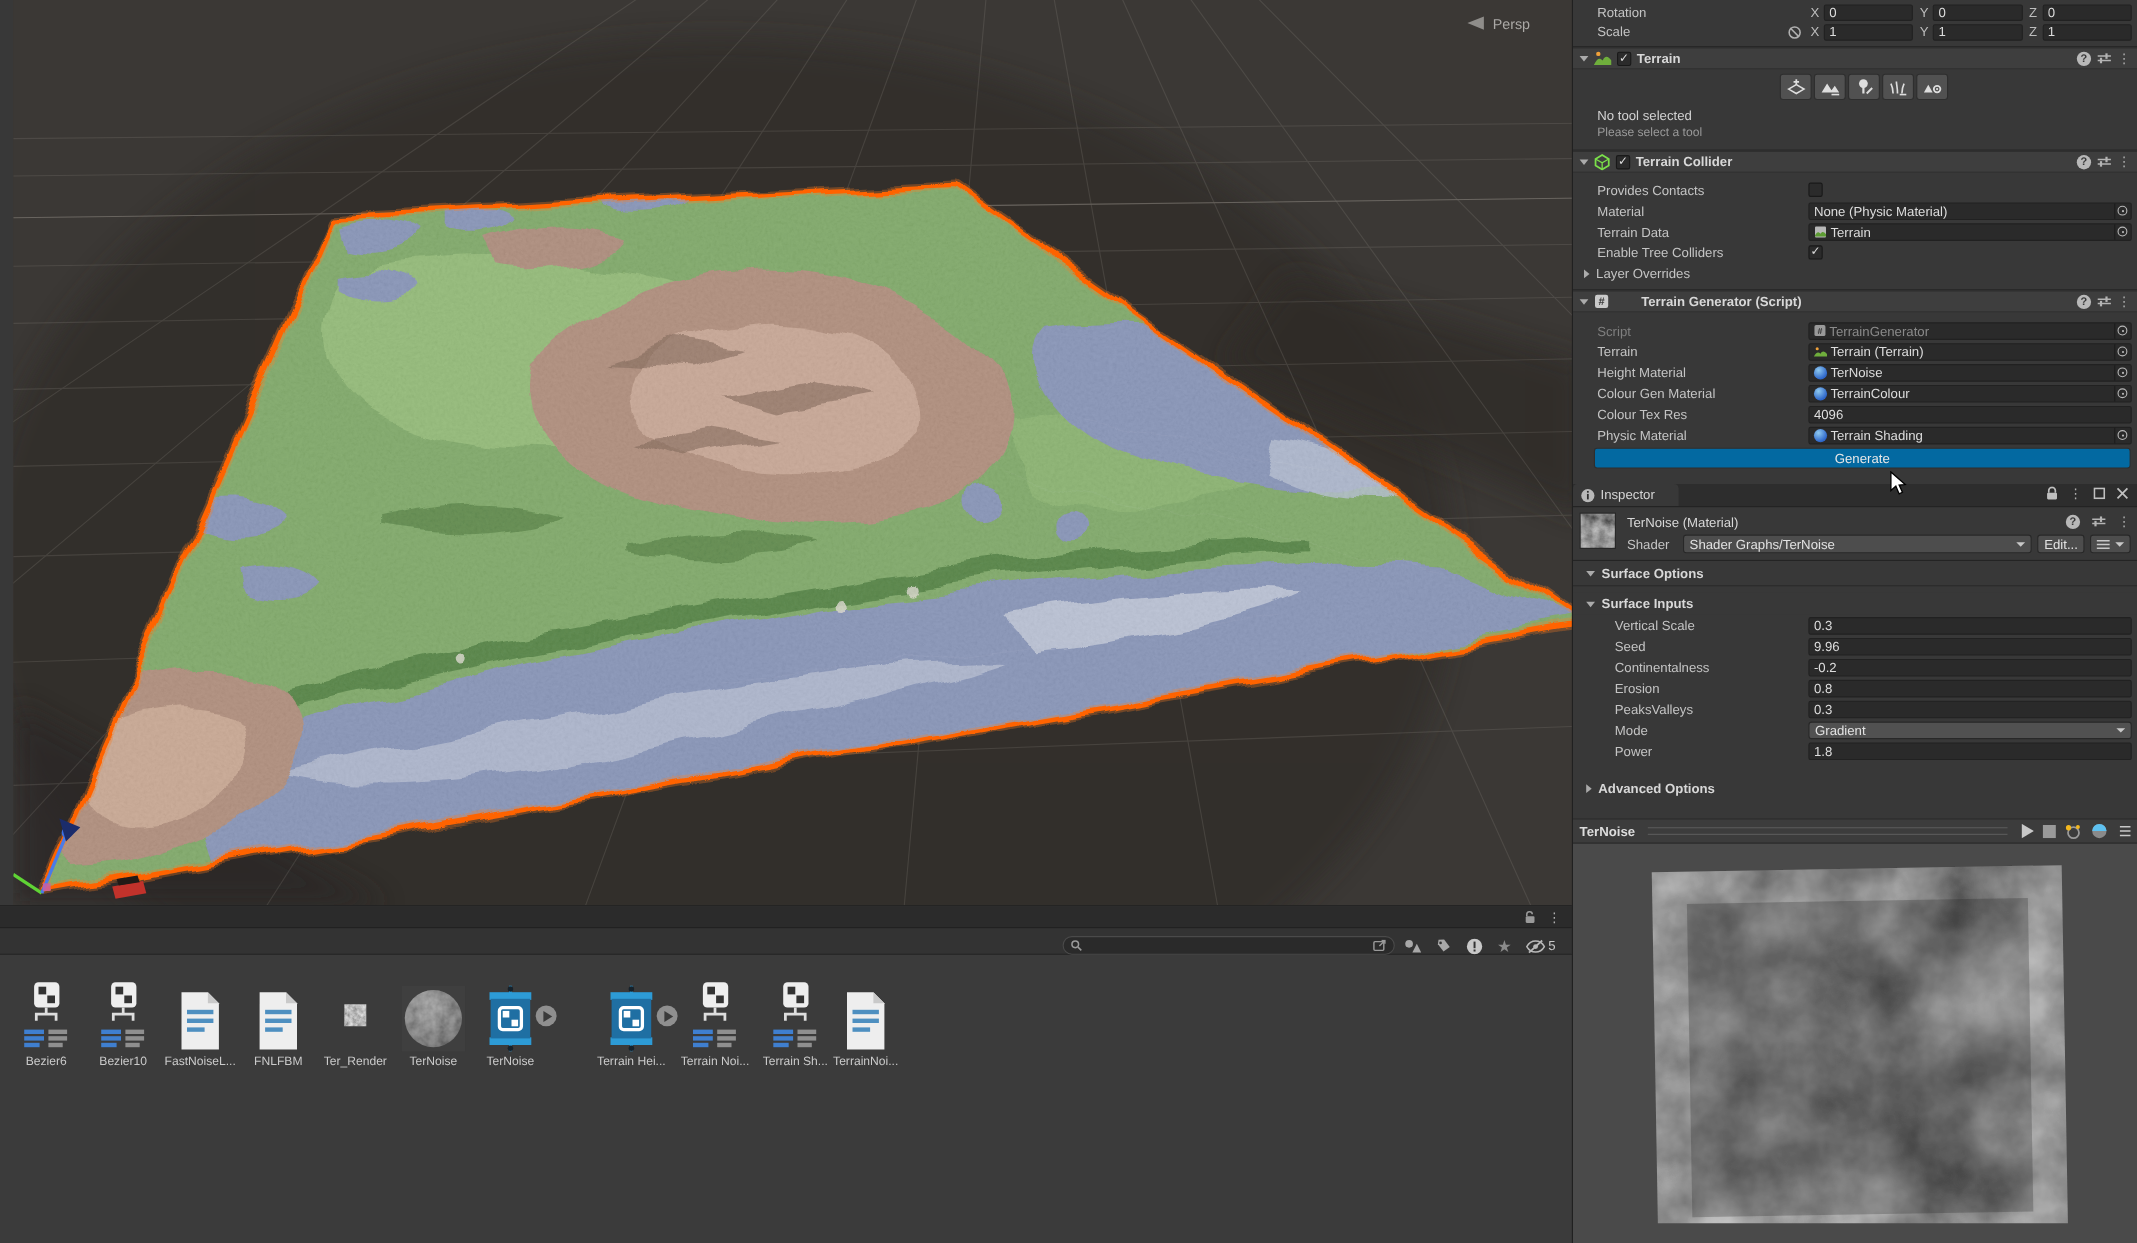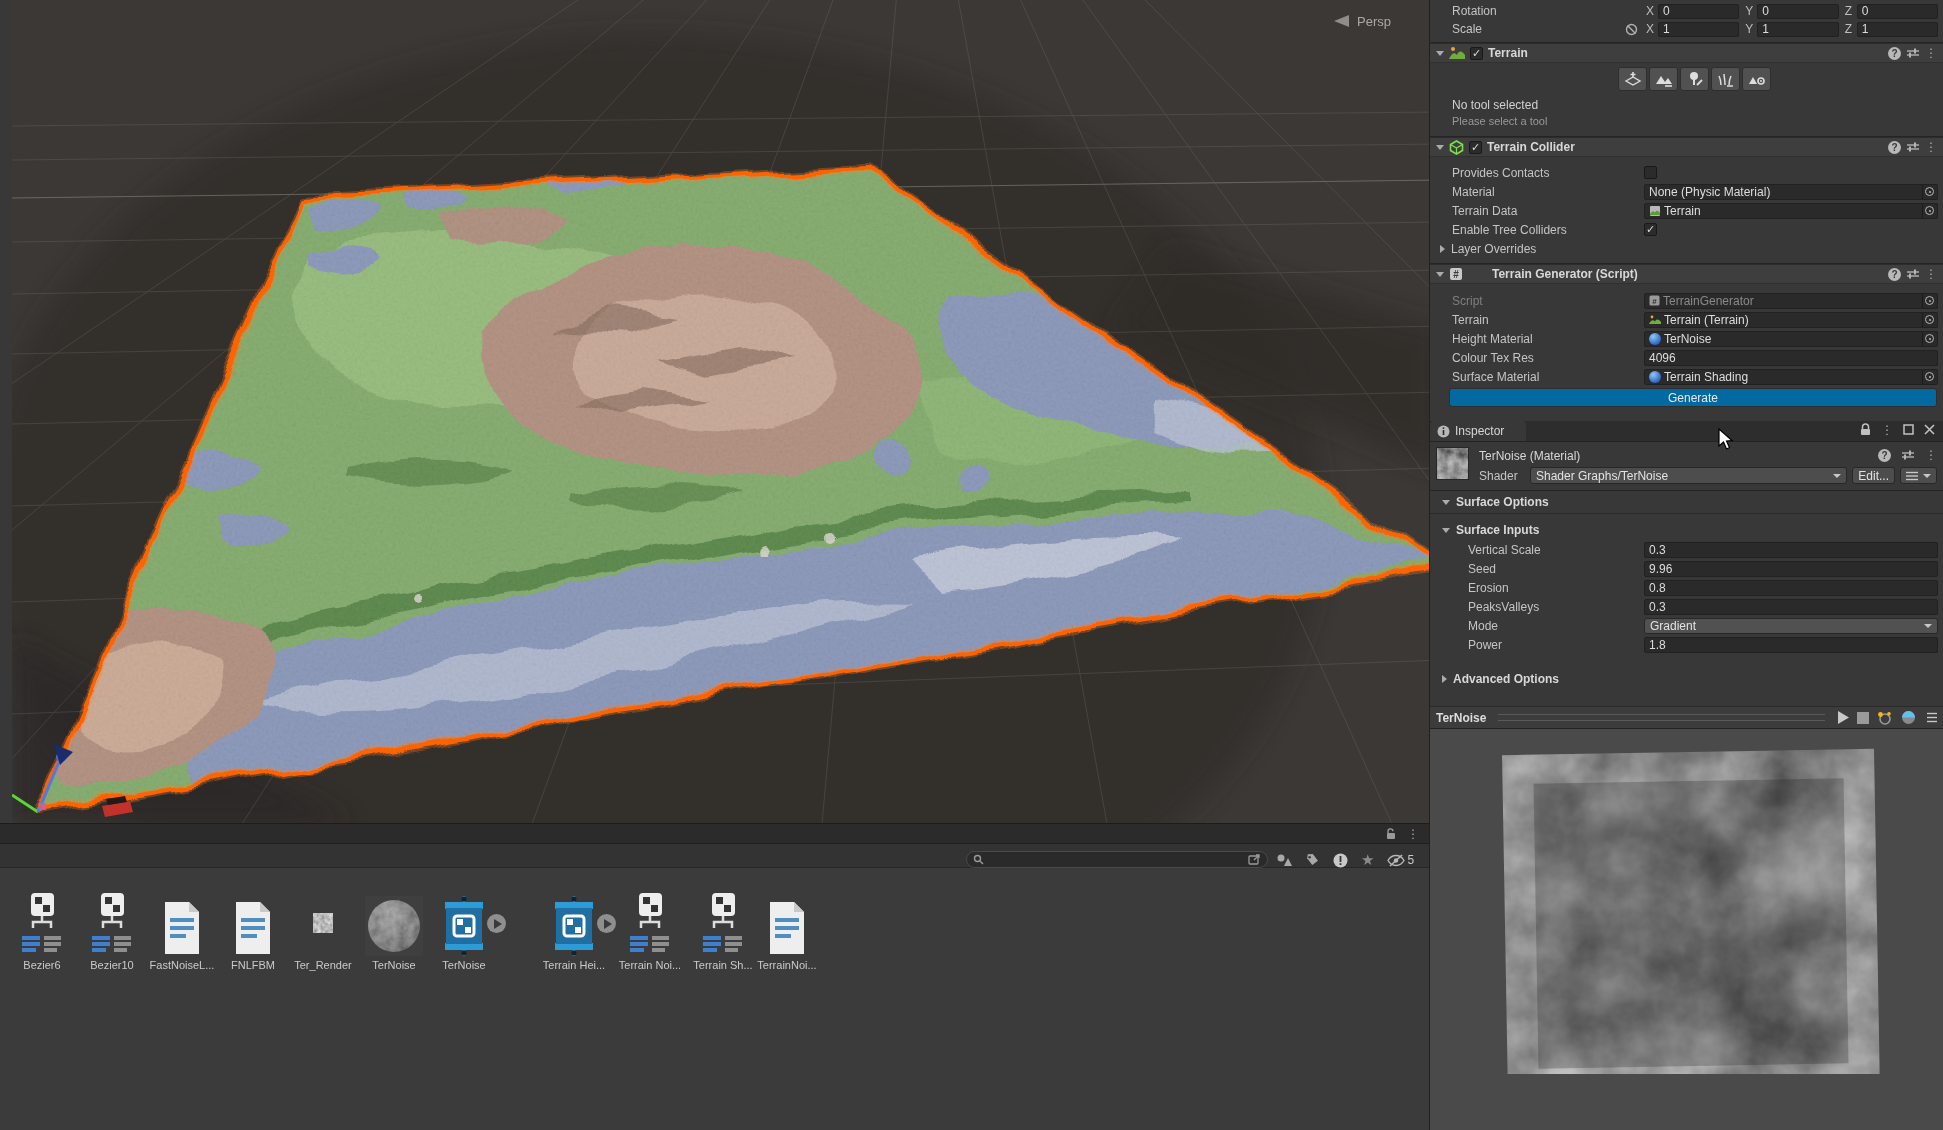--- a/index.html
+++ b/index.html
@@ -688,27 +688,37 @@
       <span class="lbl">Height Material</span>
       <div class="field">
         <span class="mat-dot"></span>
         <span class="ftxt">TerNoise</span>
         <span class="picker">
             <i></i>
           </span>
       </div>
     </div>
     <div class="row">
+      <span class="lbl">Colour Gen Material</span>
+      <div class="field">
+        <span class="mat-dot"></span>
+        <span class="ftxt">TerrainColour</span>
+        <span class="picker">
+            <i></i>
+          </span>
+      </div>
+    </div>
+    <div class="row">
       <span class="lbl">Colour Tex Res</span>
       <div class="field">
           <span class="ftxt">4096</span>
         </div>
     </div>
     <div class="row">
-      <span class="lbl">Surface Material</span>
+      <span class="lbl">Physic Material</span>
       <div class="field">
         <span class="mat-dot"></span>
         <span class="ftxt">Terrain Shading</span>
         <span class="picker">
             <i></i>
           </span>
       </div>
     </div>
     <div class="gen-btn">Generate</div>
     <div style="height:14px;"></div>
@@ -813,20 +823,26 @@
     <div class="prow">
       <span class="lbl">Vertical Scale</span>
       <div class="field">
           <span class="ftxt">0.3</span>
         </div>
     </div>
     <div class="prow">
       <span class="lbl">Seed</span>
       <div class="field">
           <span class="ftxt">9.96</span>
+        </div>
+    </div>
+    <div class="prow">
+      <span class="lbl">Continentalness</span>
+      <div class="field">
+          <span class="ftxt">-0.2</span>
         </div>
     </div>
     <div class="prow">
       <span class="lbl">Erosion</span>
       <div class="field">
           <span class="ftxt">0.8</span>
         </div>
     </div>
     <div class="prow">
       <span class="lbl">PeaksValleys</span>

